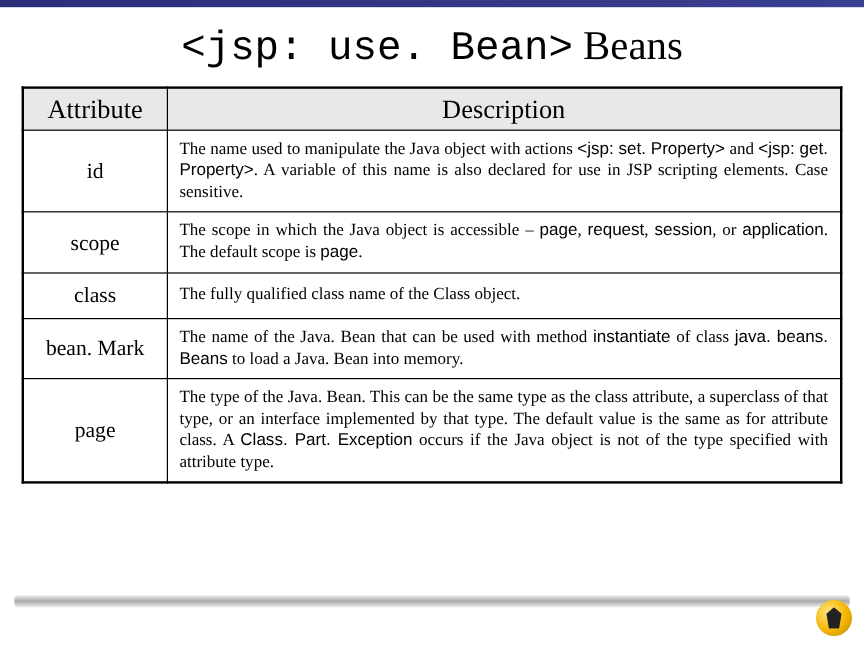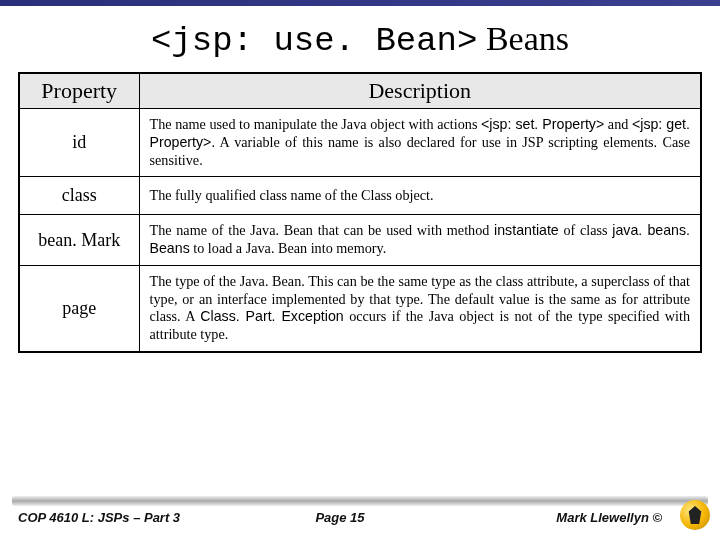--- a/index.html
+++ b/index.html
@@ -113,47 +113,46 @@
 
 <div class="top-border"></div>
 
 <div class="title">
   <span class="code-part">&lt;jsp: use. Bean&gt;</span><span> Beans</span>
 </div>
 
 <table class="table">
   <thead>
     <tr>
-      <th>Property</th>
+      <th>Attribute</th>
       <th>Description</th>
     </tr>
   </thead>
   <tbody>
     <tr>
       <td class="attr-cell">id</td>
       <td class="desc-cell">The name used to manipulate the Java object with actions <span class="mono">&lt;jsp: set. Property&gt;</span> and <span class="mono">&lt;jsp: get. Property&gt;</span>. A variable of this name is also declared for use in JSP scripting elements. Case sensitive.</td>
+    </tr>
+    <tr>
+      <td class="attr-cell">scope</td>
+      <td class="desc-cell">The scope in which the Java object is accessible – <span class="mono">page</span>, <span class="mono">request</span>, <span class="mono">session</span>, or <span class="mono">application</span>. The default scope is <span class="mono">page</span>.</td>
     </tr>
     <tr>
       <td class="attr-cell">class</td>
       <td class="desc-cell">The fully qualified class name of the Class object.</td>
     </tr>
     <tr>
       <td class="attr-cell">bean. Mark</td>
       <td class="desc-cell">The name of the Java. Bean that can be used with method <span class="mono">instantiate</span> of class <span class="mono">java. beans. Beans</span> to load a Java. Bean into memory.</td>
     </tr>
     <tr>
       <td class="attr-cell">page</td>
       <td class="desc-cell">The type of the Java. Bean. This can be the same type as the class attribute, a superclass of that type, or an interface implemented by that type. The default value is the same as for attribute class. A <span class="mono">Class. Part. Exception</span> occurs if the Java object is not of the type specified with attribute type.</td>
     </tr>
   </tbody>
 </table>
 
 <div class="footer">
   <div class="footer-line"></div>
-  <div class="footer-row">
-    <div class="footer-left">COP 4610 L: JSPs – Part 3</div>
-    <div class="footer-center">Page 15</div>
-    <div class="footer-right">Mark Llewellyn ©</div>
-  </div>
   <div class="logo">
     <div class="logo-inner"></div>
   </div>
 </div>
 
 </body></html>

